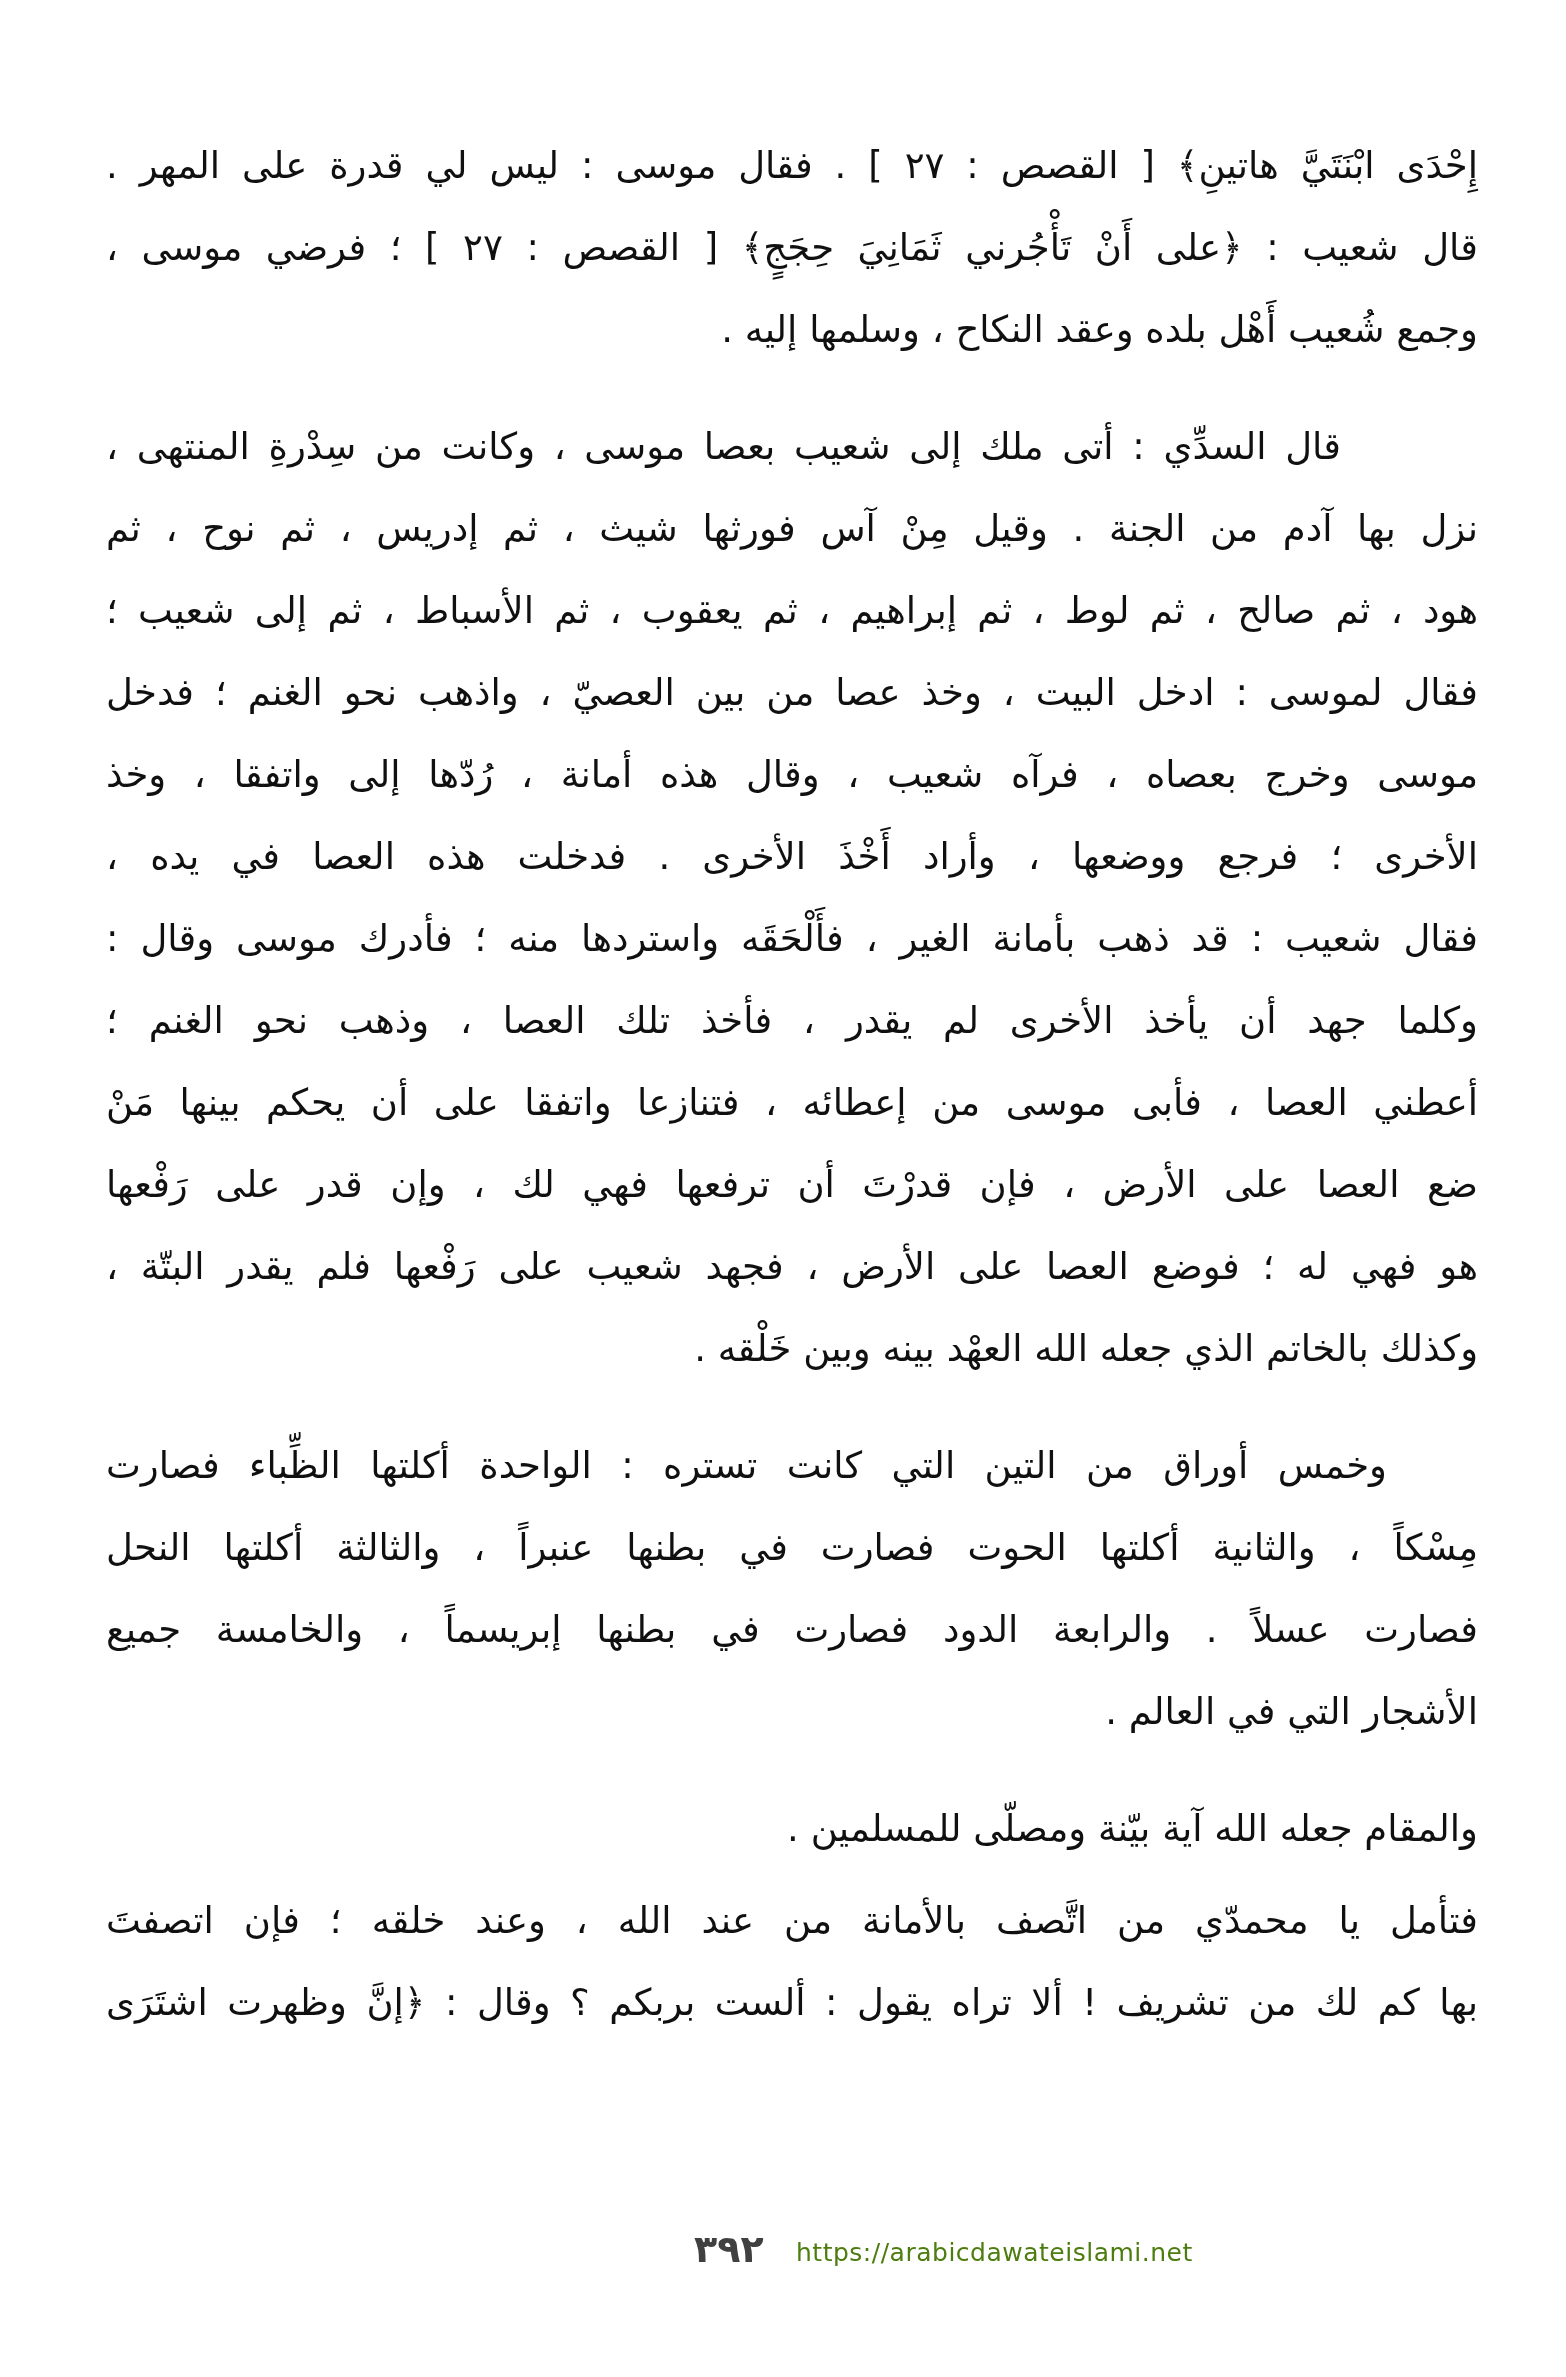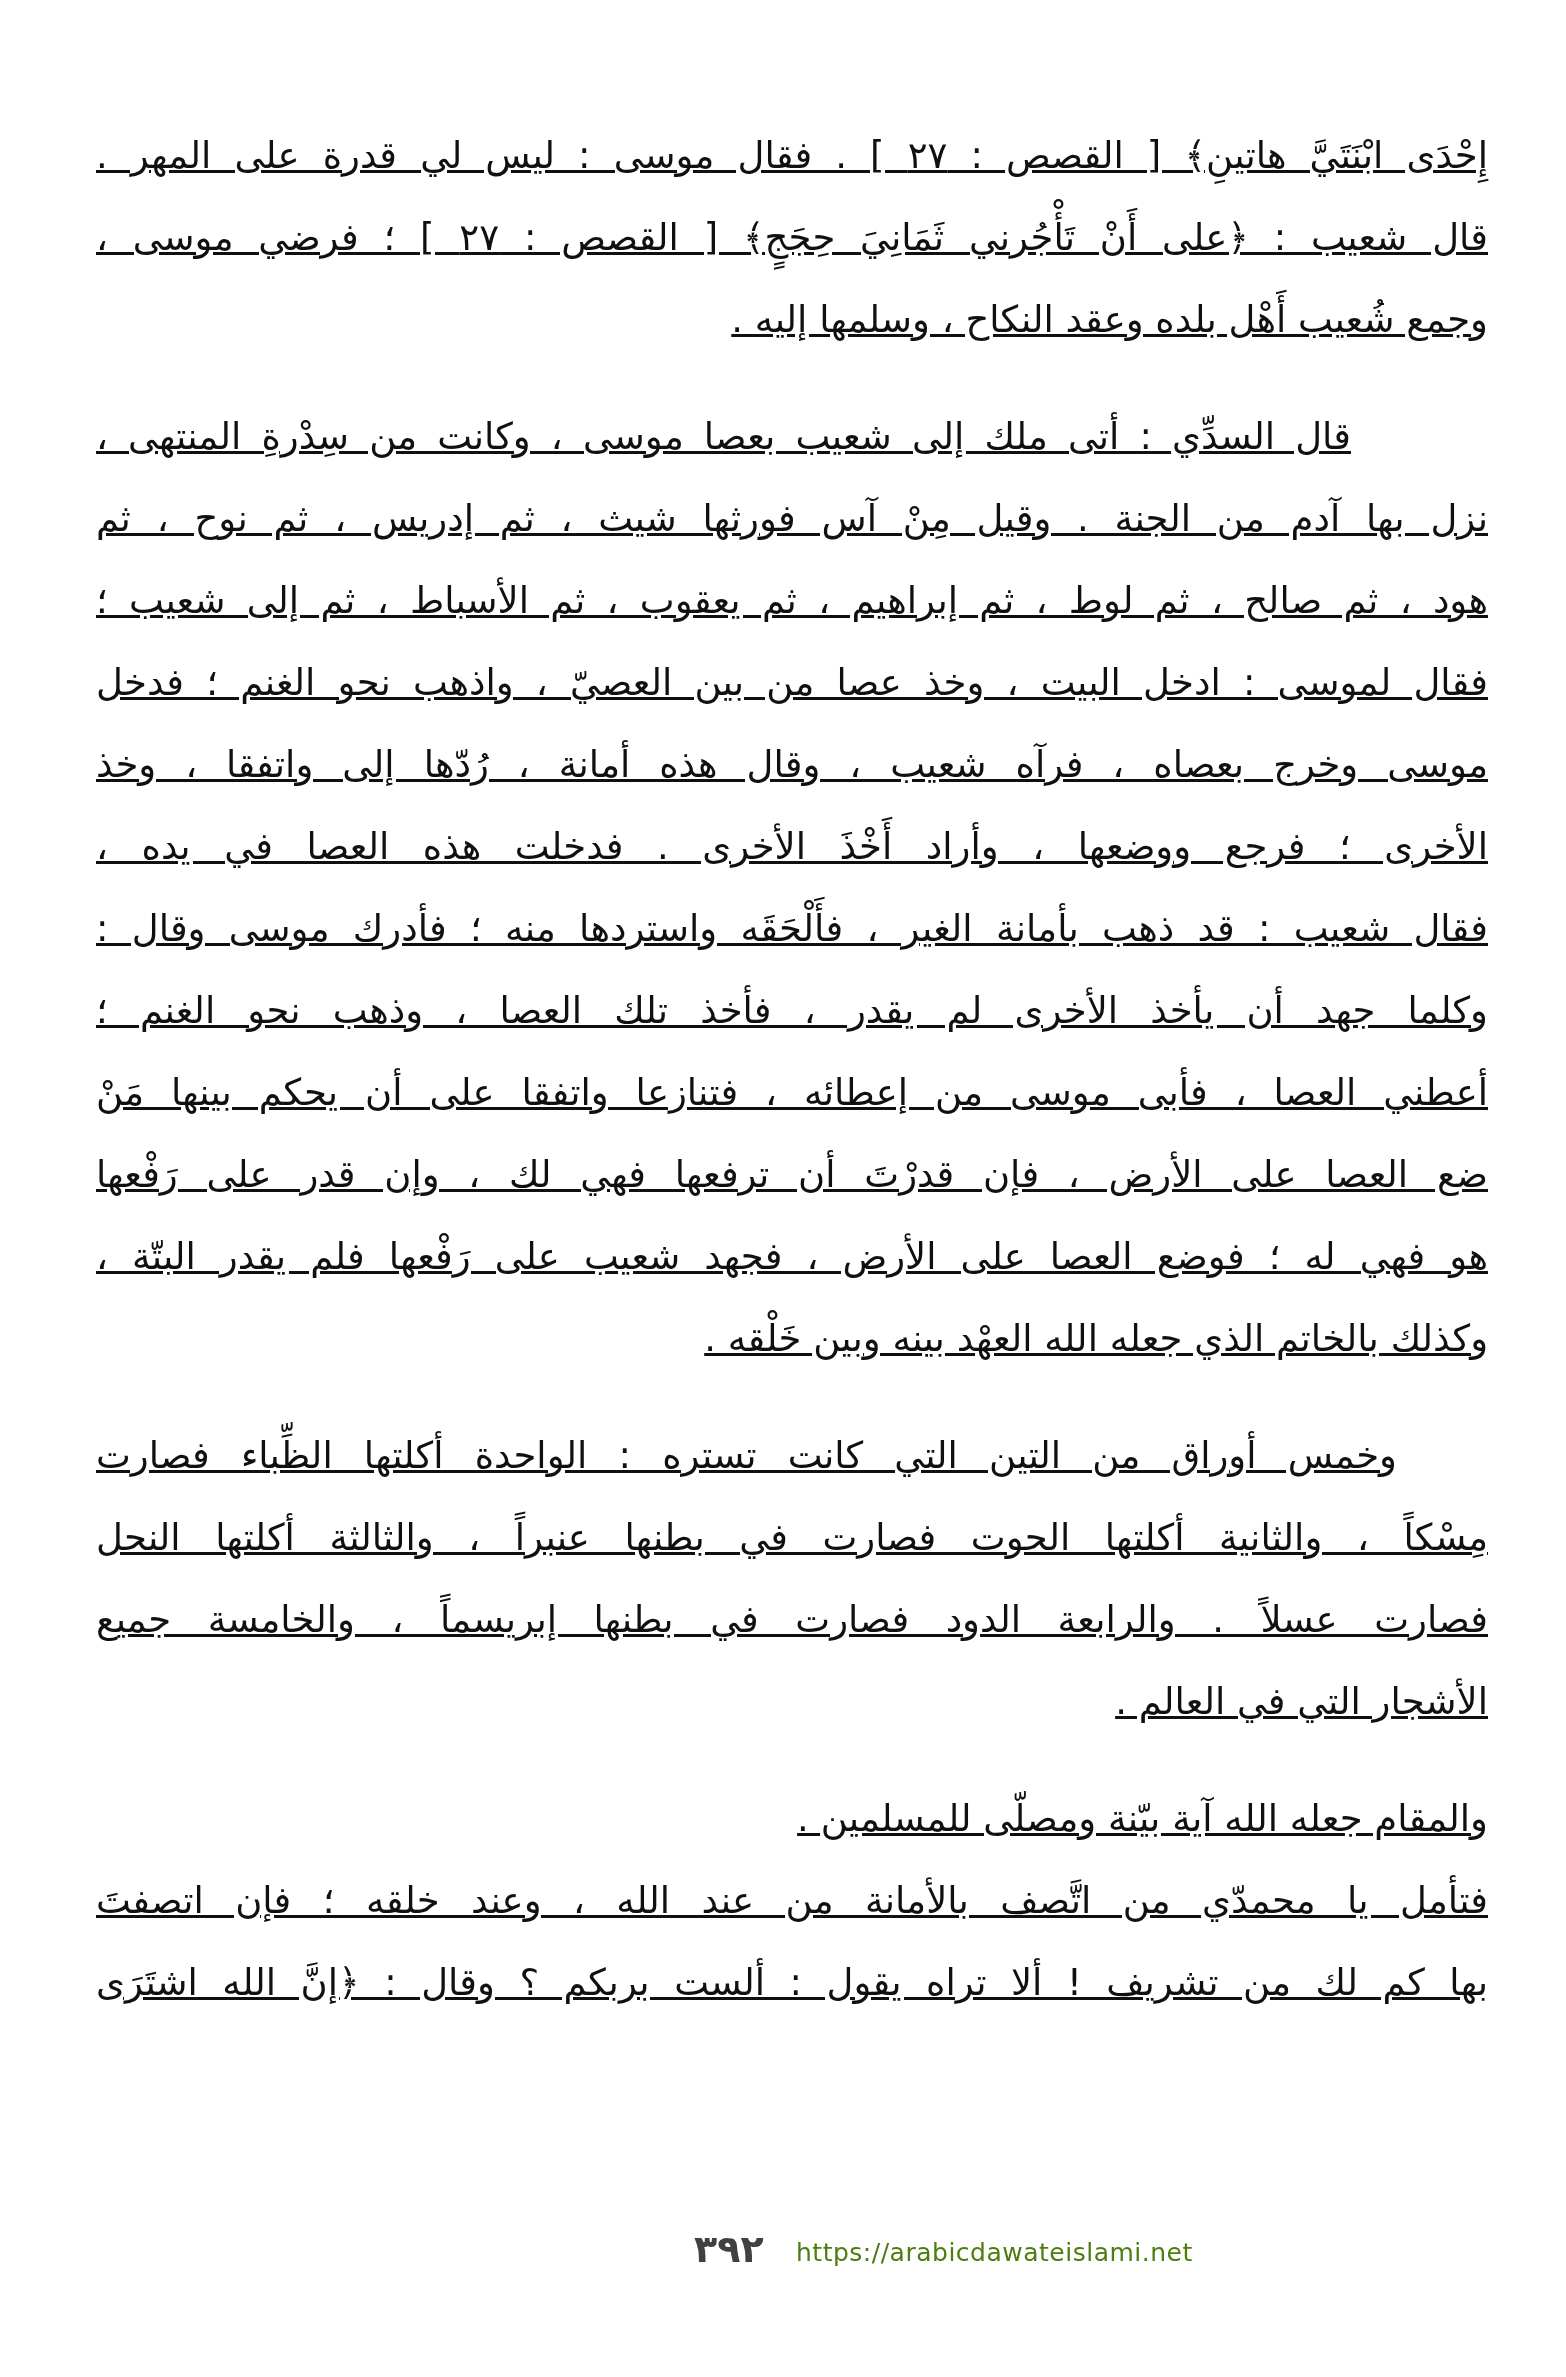--- a/index.html
+++ b/index.html
@@ -20,21 +20,21 @@
   }
   .text-block {
     position: absolute;
     top: 115px;
     right: 78px;
     left: 96px;
     direction: rtl;
     color: #101010;
     font-size: 37px;
   }
-  .para { margin: 0; text-decoration: underline; }
+  .para { margin: 10px; }
   .para.gap { margin-top: 35px; }
   .line {
     height: 82px;
     line-height: 82px;
     text-align: justify;
     text-align-last: justify;
     white-space: normal;
     overflow: visible;
   }
   .line.last {
@@ -88,19 +88,19 @@
         <div class="line" style="text-indent: 91px;">وخمس أوراق من التين التي كانت تستره : الواحدة أكلتها الظِّباء فصارت</div>
         <div class="line">مِسْكاً ، والثانية أكلتها الحوت فصارت في بطنها عنبراً ، والثالثة أكلتها النحل</div>
         <div class="line">فصارت عسلاً . والرابعة الدود فصارت في بطنها إبريسماً ، والخامسة جميع</div>
         <div class="line last">الأشجار التي في العالم .</div>
       </div>
       <div class="para gap">
         <div class="line last">والمقام جعله الله آية بيّنة ومصلّى للمسلمين .</div>
       </div>
       <div class="para">
         <div class="line">فتأمل يا محمدّي من اتَّصف بالأمانة من عند الله ، وعند خلقه ؛ فإن اتصفتَ</div>
-        <div class="line">بها كم لك من تشريف ! ألا تراه يقول : ألست بربكم ؟ وقال : ﴿إنَّ الله اشتَرَى</div>
+        <div class="line">بها كم لك من تشريف ! ألا تراه يقول : ألست بربكم ؟ وقال : ﴿إنَّ وظهرت اشتَرَى</div>
       </div>
     </div>
   <div class="page-number" style="color: #404040;">٣٩٢</div>
   <div class="watermark" style="color: #4d7c0f;">https://arabicdawateislami.net</div>
 </div>
 
 
 </body></html>

